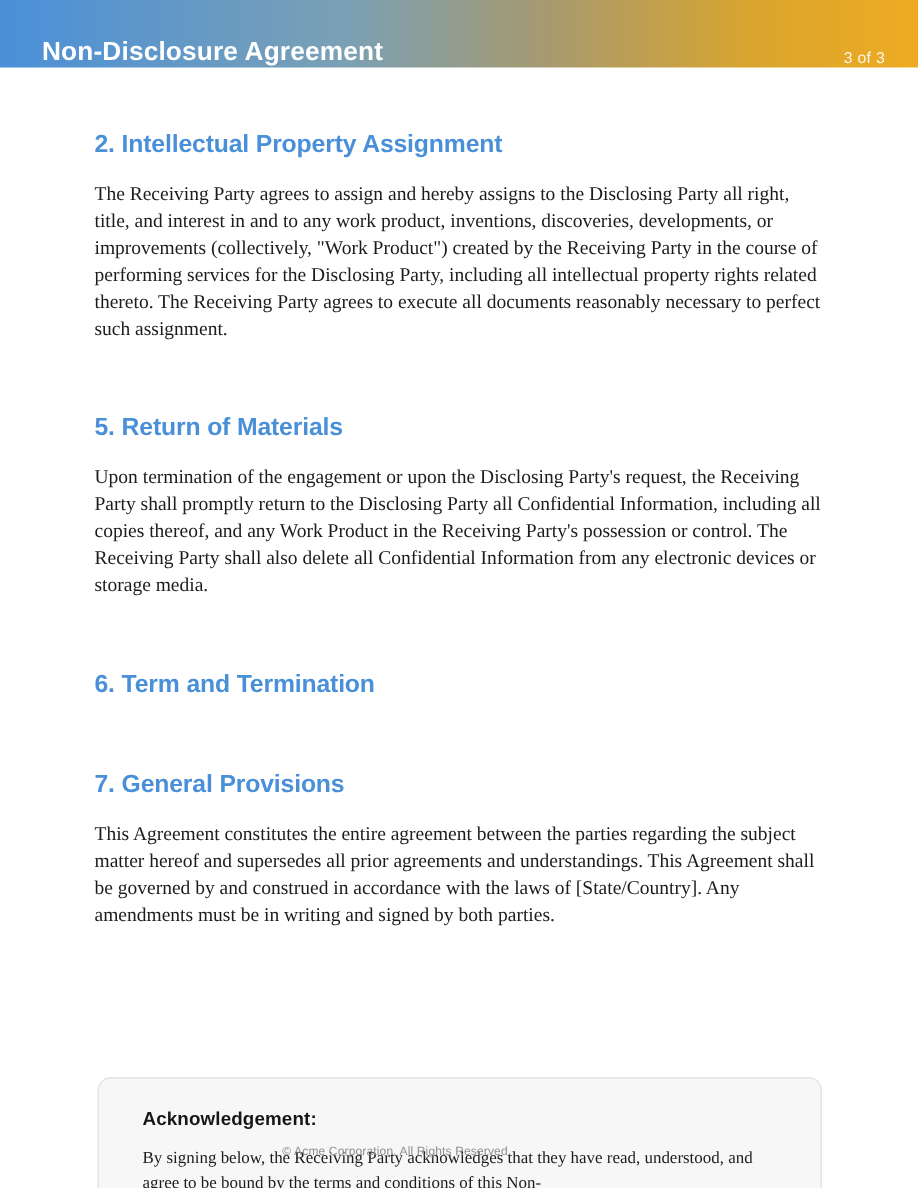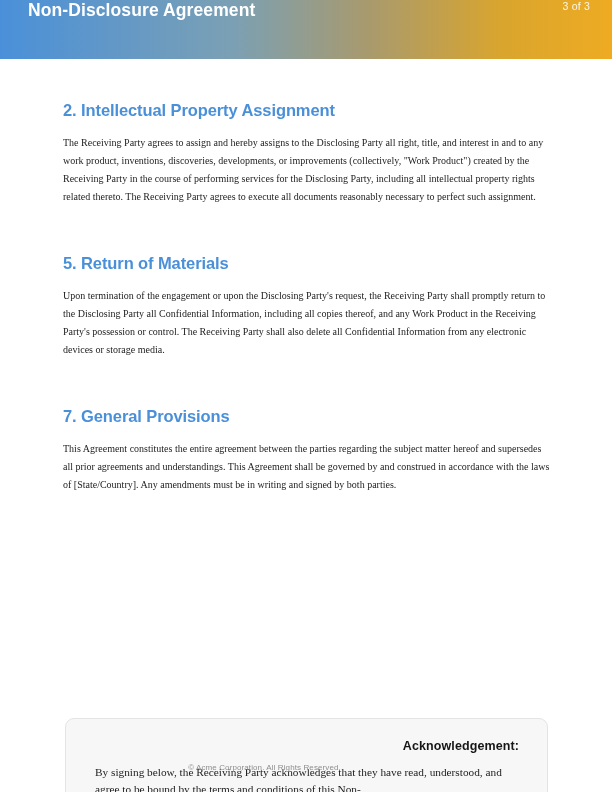--- a/index.html
+++ b/index.html
@@ -14,24 +14,24 @@
   body {
     font-family: "Liberation Serif", "DejaVu Serif", serif;
     color: #1a1a1a;
     position: relative;
   }
 
   
   .doc-header {
     position: relative;
     width: 612px;
-    height: 59px;
+    height: 45px;
     background: linear-gradient(90deg, #4a90d9 0%, #7ba0b4 38%, #a89a6e 60%, #d9a52e 82%, #eeab22 100%);
     display: flex;
-    align-items: flex-start;
+    align-items: flex-end;
     justify-content: space-between;
     padding: 0 22px 0 28px;
   }
 
   .doc-title {
     font-family: "Liberation Sans", "DejaVu Sans", sans-serif;
     font-size: 17.5px;
     font-weight: bold;
     color: #ffffff;
     letter-spacing: 0.1px;
@@ -66,21 +66,21 @@
     font-family: "Liberation Sans", "DejaVu Sans", sans-serif;
     font-size: 16.5px;
     font-weight: bold;
     color: #4a90d9;
     letter-spacing: -0.1px;
     margin-bottom: 14px;
   }
 
   .section-paragraph {
     font-family: "Liberation Serif", "DejaVu Serif", serif;
-    font-size: 10px;
+    font-size: 13px;
     line-height: 18px;
     color: #1c1c1c;
     text-align: left;
   }
 
   
   .ack-box {
     position: absolute;
     left: 65px;
     top: 718px;
@@ -93,21 +93,20 @@
     overflow: hidden;
   }
 
   .ack-heading {
     font-family: "Liberation Sans", "DejaVu Sans", sans-serif;
     font-size: 12.5px;
     font-weight: bold;
     color: #161616;
     letter-spacing: 0.1px;
     margin-bottom: 11px;
-    text-align: right;
   }
 
   .ack-text {
     font-family: "Liberation Serif", "DejaVu Serif", serif;
     font-size: 11.3px;
     line-height: 17px;
     color: #1c1c1c;
   }
 
   
@@ -138,20 +137,21 @@
     <div class="section-heading">2. Intellectual Property Assignment</div>
     <p class="section-paragraph">The Receiving Party agrees to assign and hereby assigns to the Disclosing Party all right, title, and interest in and to any work product, inventions, discoveries, developments, or improvements (collectively, "Work Product") created by the Receiving Party in the course of performing services for the Disclosing Party, including all intellectual property rights related thereto. The Receiving Party agrees to execute all documents reasonably necessary to perfect such assignment.</p>
   </div>
 
   <div class="section">
     <div class="section-heading">5. Return of Materials</div>
     <p class="section-paragraph">Upon termination of the engagement or upon the Disclosing Party's request, the Receiving Party shall promptly return to the Disclosing Party all Confidential Information, including all copies thereof, and any Work Product in the Receiving Party's possession or control. The Receiving Party shall also delete all Confidential Information from any electronic devices or storage media.</p>
   </div>
 
   <div class="section">
+    <div class="section-heading">6. Term and Termination</div>
   </div>
 
   <div class="section">
     <div class="section-heading">7. General Provisions</div>
     <p class="section-paragraph">This Agreement constitutes the entire agreement between the parties regarding the subject matter hereof and supersedes all prior agreements and understandings. This Agreement shall be governed by and construed in accordance with the laws of [State/Country]. Any amendments must be in writing and signed by both parties.</p>
   </div>
 
 </div>
 
 <div class="ack-box">

